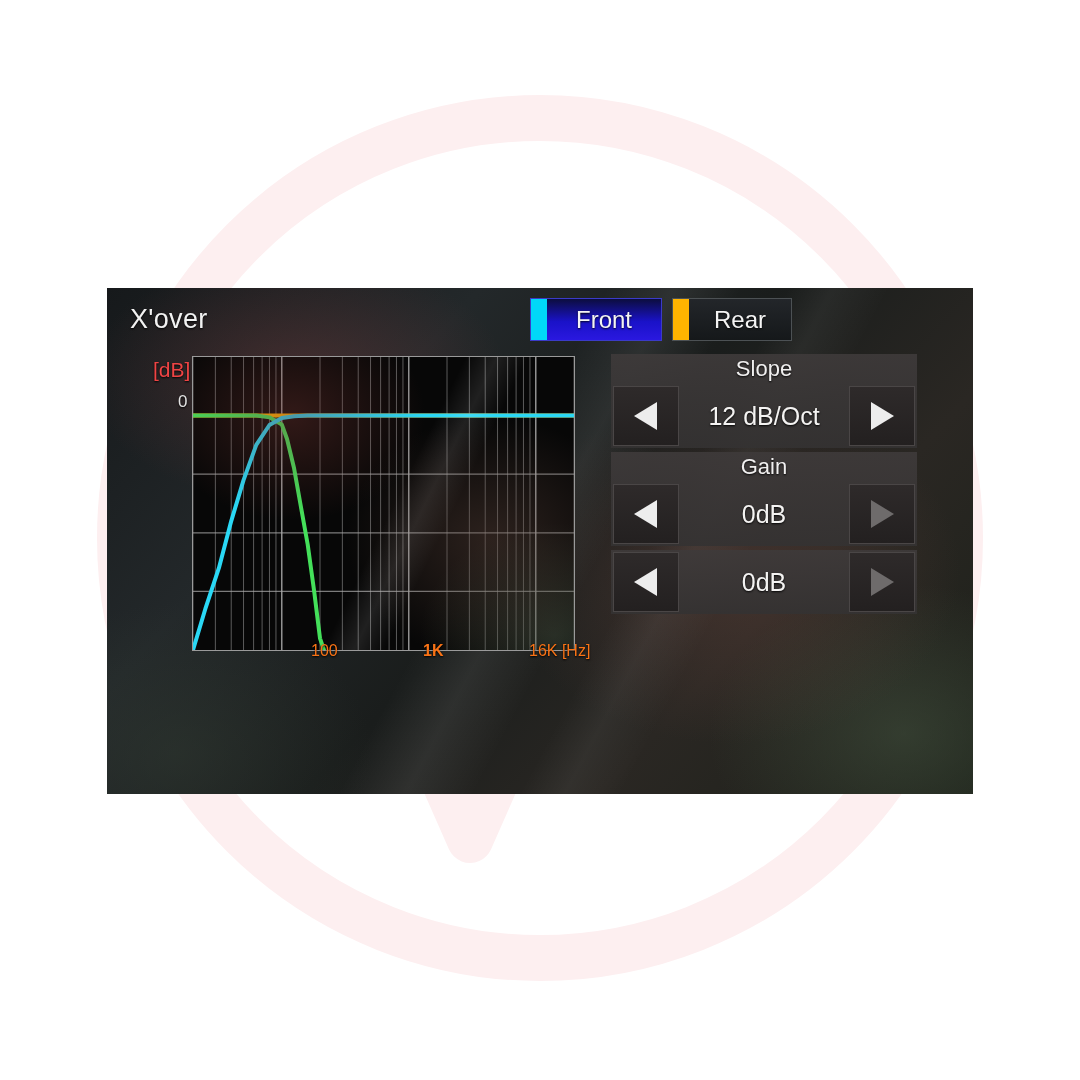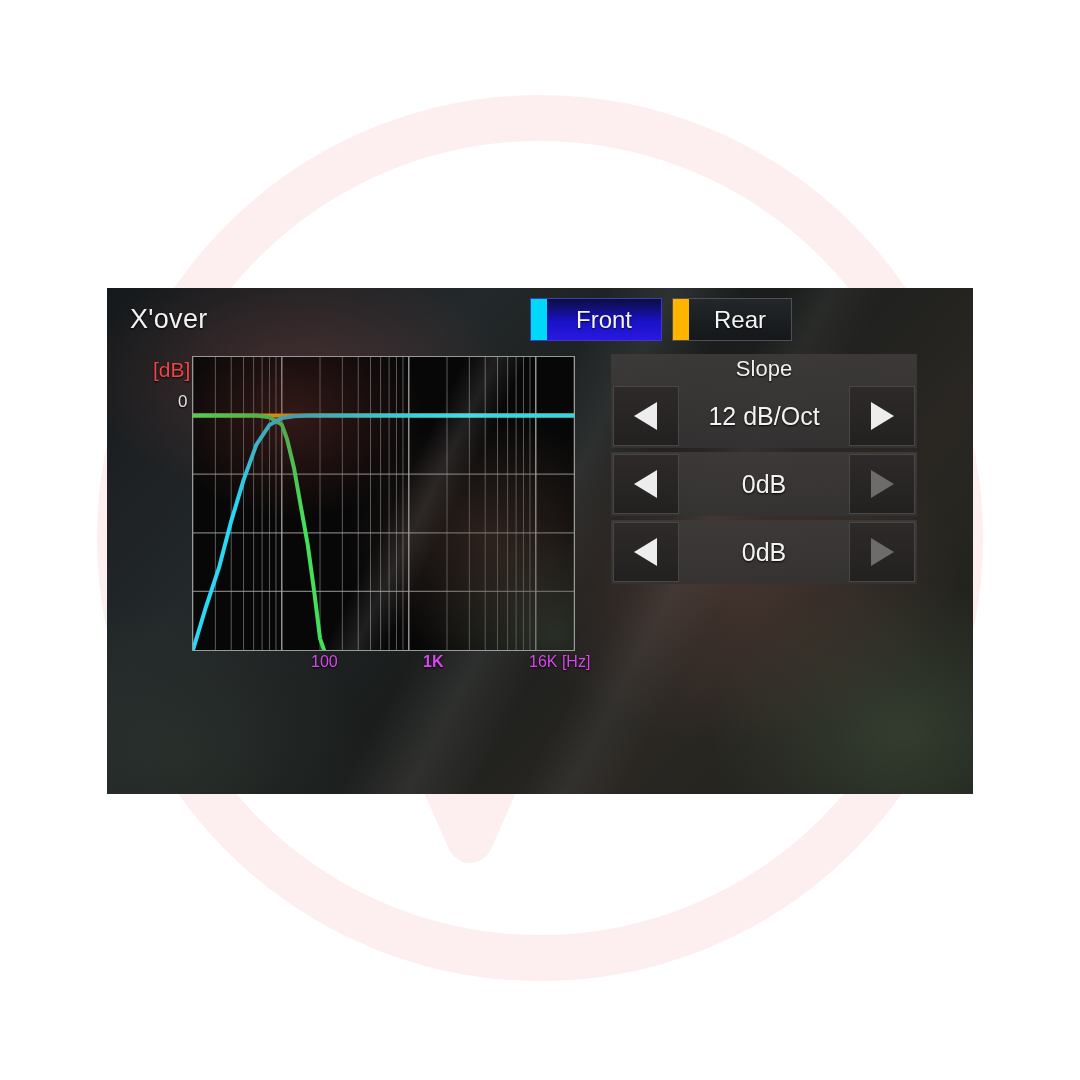--- a/index.html
+++ b/index.html
@@ -92,21 +92,21 @@
   #plot-glow{
     position:absolute;inset:0;
     background:
       radial-gradient(ellipse 190px 150px at 26% 20%, rgba(120,55,50,0.38), rgba(0,0,0,0) 70%),
       radial-gradient(ellipse 200px 170px at 78% 62%, rgba(96,70,60,0.42), rgba(0,0,0,0) 72%),
       radial-gradient(ellipse 180px 150px at 95% 95%, rgba(74,88,70,0.48), rgba(0,0,0,0) 75%),
       linear-gradient(116deg, rgba(255,255,255,0) 52%, rgba(255,255,255,0.10) 58%, rgba(255,255,255,0) 64%);
     pointer-events:none;
   }
   .x-tick{
-    position:absolute;top:299px;color:#d946ef;font-size:16px;
+    position:absolute;top:288px;color:#f97316;font-size:16px;
     text-shadow:0 1px 2px #000;white-space:nowrap;
   }
 
   
   #controls{
     position:absolute;left:504px;top:66px;width:306px;z-index:4;
   }
   .ctrl-group{
     position:relative;margin-bottom:4px;
     background:linear-gradient(180deg,rgba(62,58,58,0.92) 0%, rgba(52,50,50,0.92) 100%);
@@ -230,20 +230,21 @@
         <div class="ctrl-value">12 dB/Oct</div>
         <div class="arrow-btn">
           <svg class="tri" width="30" height="32" viewBox="0 0 30 32">
             <path d="M 4 2 L 4 30 L 27 16 Z" fill="#ededed"></path>
           </svg>
         </div>
       </div>
     </div>
 
     <div class="ctrl-group">
+      <div class="ctrl-title">Gain</div>
       <div class="ctrl-row">
         <div class="arrow-btn">
           <svg class="tri" width="30" height="32" viewBox="0 0 30 32">
             <path d="M 26 2 L 26 30 L 3 16 Z" fill="#ededed"></path>
           </svg>
         </div>
         <div class="ctrl-value">0dB</div>
         <div class="arrow-btn">
           <svg class="tri" width="30" height="32" viewBox="0 0 30 32">
             <path d="M 4 2 L 4 30 L 27 16 Z" fill="#6e6b6b"></path>

